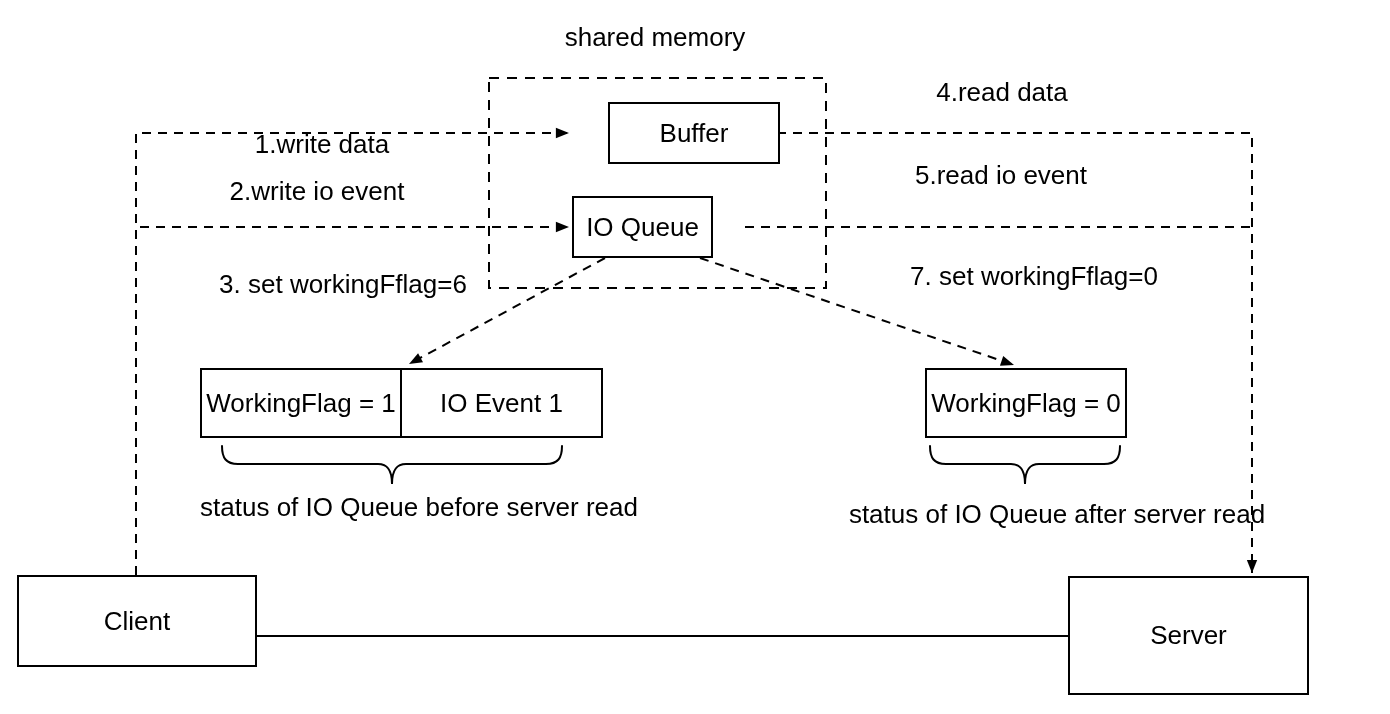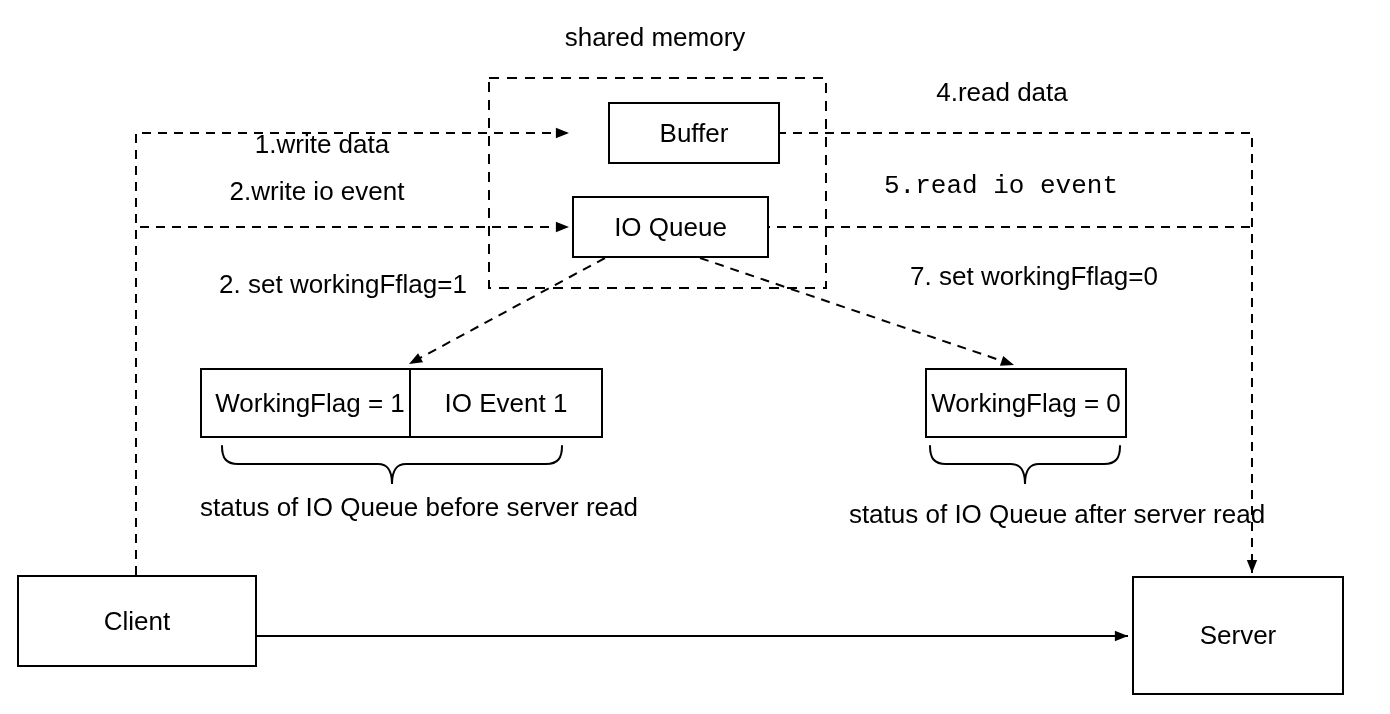--- a/index.html
+++ b/index.html
@@ -96,48 +96,48 @@
 
     <path d="M 930 446 C 930 458 934 464 946 464 L 1011 464 C 1019 464 1025 468 1025 484 C 1025 468 1031 464 1039 464 L 1104 464 C 1116 464 1120 458 1120 446" fill="none" stroke="#000000" stroke-width="2" stroke-linecap="round"></path>
   </svg>
 
   <div class="label" style="left:655px; top:38px;">shared memory</div>
 
   <div class="node" style="left:572px; top:102px; width:172px; height:62px;margin-left:36px;">
     <span>Buffer</span>
   </div>
 
-  <div class="node" style="left:572px; top:196px; width:197px; height:62px;">
+  <div class="node" style="left:572px; top:196px; width:141px; height:62px;">
     <span>IO Queue</span>
   </div>
 
-  <div class="split-node" style="left:200px; top:368px; width:403px; height:70px;padding-left:9px;">
+  <div class="split-node" style="left:200px; top:368px; width:403px; height:70px;">
     <div class="cell cell-left">
       <span>WorkingFlag = 1</span>
     </div>
     <div class="cell cell-right">
       <span>IO Event 1</span>
     </div>
   </div>
 
   <div class="node" style="left:925px; top:368px; width:202px; height:70px;">
     <span>WorkingFlag = 0</span>
   </div>
 
   <div class="node" style="left:17px; top:575px; width:240px; height:92px;">
     <span>Client</span>
   </div>
 
-  <div class="node" style="left:1132px; top:576px; width:212px; height:119px;">
+  <div class="node" style="left:1068px; top:576px; width:241px; height:119px;">
     <span>Server</span>
   </div>
 
   <div class="label" style="left:322px; top:97px;margin-top:48px;">1.write data</div>
   <div class="label" style="left:317px; top:192px;">2.write io event</div>
-  <div class="label" style="left:343px; top:285px;">2. set workingFflag=1</div>
-  <div class="label" style="left:1001px; top:187px;font-family:Liberation Mono, monospace;">5.read io event</div>
+  <div class="label" style="left:343px; top:285px;">3. set workingFflag=6</div>
+  <div class="label" style="left:1001px; top:176px;">5.read io event</div>
   <div class="label" style="left:1002px; top:93px;">4.read data</div>
   <div class="label" style="left:1034px; top:277px;">7. set workingFflag=0</div>
 
   <div class="label" style="left:419px; top:508px;">status of IO Queue before server read</div>
   <div class="label" style="left:1017px; top:515px;margin-left:40px;">status of IO Queue after server read</div>
 
 </div>
 
 </body></html>

